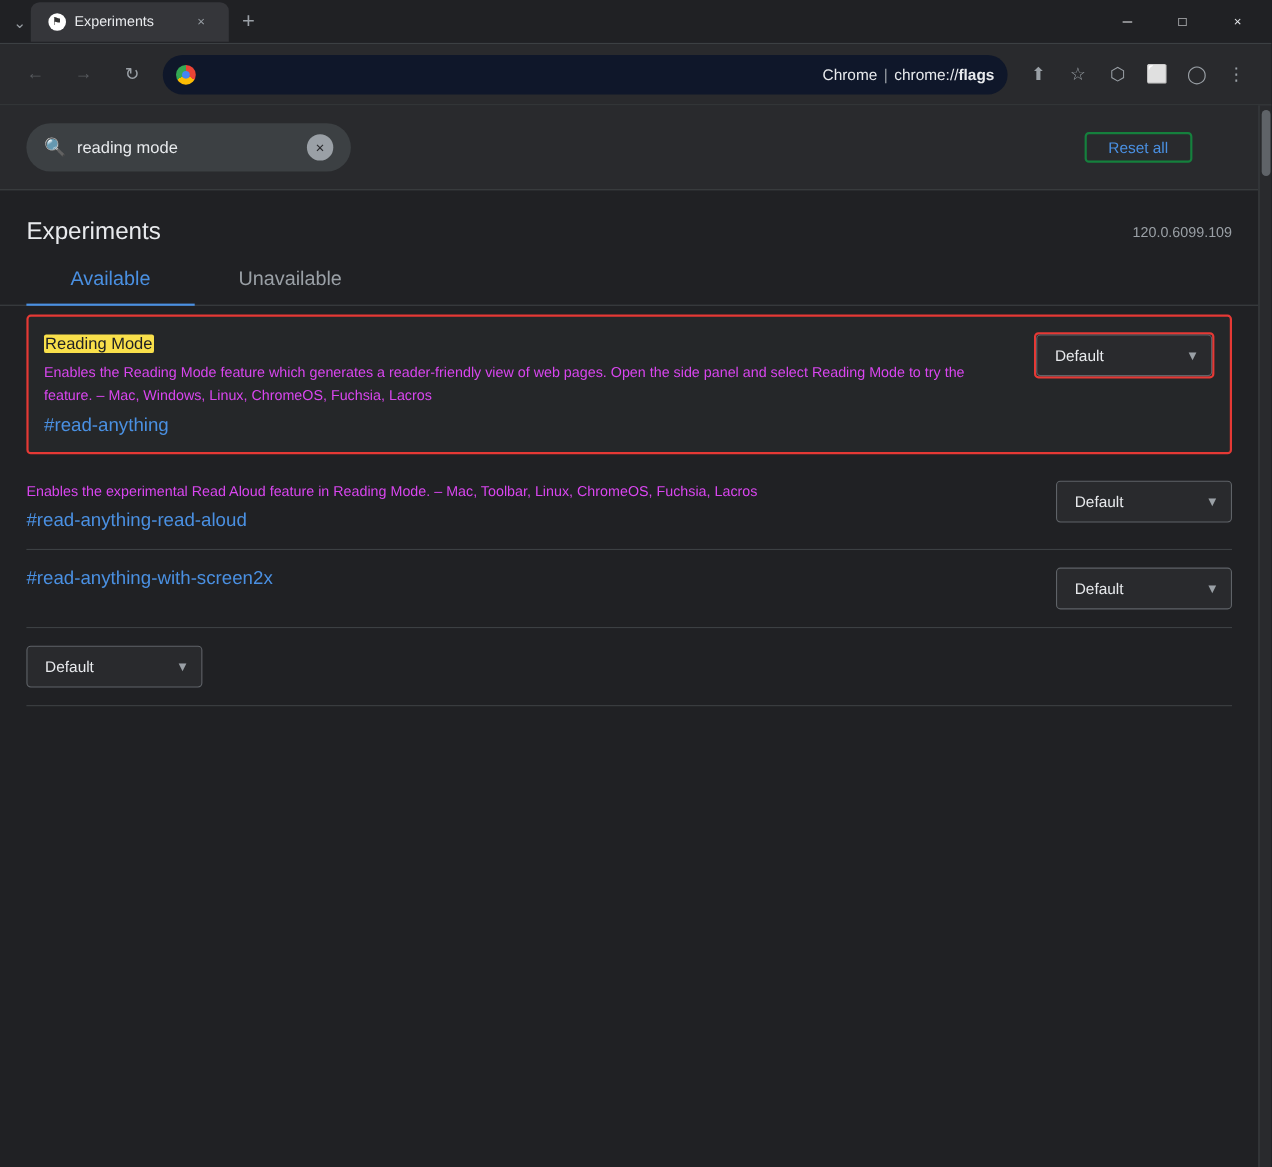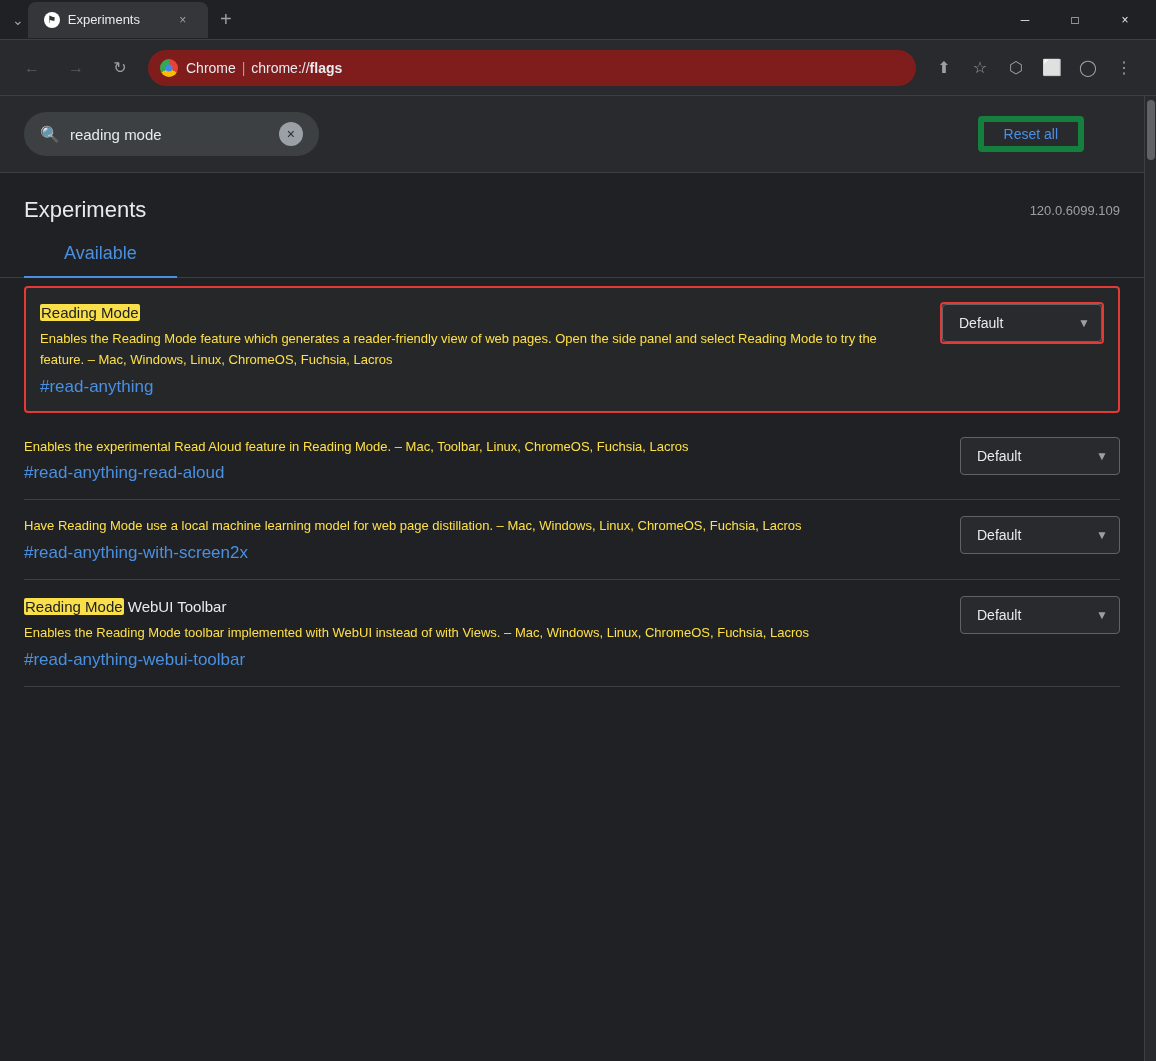--- a/index.html
+++ b/index.html
@@ -115,27 +115,28 @@
       display: flex;
       align-items: center;
       justify-content: center;
       color: #9aa0a6;
       font-size: 16px;
       cursor: pointer;
     }
     .nav-btn.disabled { opacity: 0.4; cursor: default; }
     .omnibox {
       flex: 1;
-      background: #7f1d1d;
+      background: #0f172a;
       border-radius: 24px;
       height: 36px;
       display: flex;
       align-items: center;
       padding: 16px 12px;
       gap: 8px;
+      justify-content: space-between;
     }
     .omnibox-chrome-icon {
       width: 18px;
       height: 18px;
       border-radius: 50%;
       background: conic-gradient(#ea4335 0deg 120deg, #fbbc04 120deg 240deg, #34a853 240deg 360deg);
       position: relative;
       flex-shrink: 0;
     }
     .omnibox-chrome-icon::after {
@@ -234,21 +235,21 @@
       align-items: center;
       justify-content: center;
       color: #292a2d;
       font-size: 14px;
       cursor: pointer;
     }
     .reset-all-btn {
       position: absolute;
       right: 36px;
       background: transparent;
-      border: 6px solid #15803d;
+      border: 2px solid #15803d;
       border-radius: 4px;
       color: #4a90e2;
       padding: 4px 20px;
       font-size: 14px;
       cursor: pointer;
     }
     .search-row {
       display: flex;
       align-items: center;
       gap: 16px;
@@ -321,21 +322,21 @@
       margin-bottom: 6px;
       line-height: 1.4;
     }
     .flag-title .highlight {
       background: #f9e04b;
       color: #202124;
       border-radius: 2px;
       padding: 0 1px;
     }
     .flag-description {
-      color: #fde047;
+      color: #d946ef;
       font-size: 13px;
       line-height: 1.6;
       margin-bottom: 6px;
     }
     .flag-link {
       color: #4a90e2;
       font-size: 17px;
       text-decoration: none;
     }
     .flag-dropdown-wrapper {
@@ -432,20 +433,21 @@
       </div>
     </div>
 
     <div class="experiments-header">
       <span class="experiments-title">Experiments</span>
       <span class="version-text">120.0.6099.109</span>
     </div>
 
     <div class="tabs-section">
       <div class="tab-item active">Available</div>
+      <div class="tab-item">Unavailable</div>
     </div>
 
     <div class="flags-list">
 
       <div class="flag-item highlighted">
         <div class="flag-content">
           <div class="flag-title">
             <span class="highlight">Reading Mode</span>
           </div>
           <div class="flag-description">Enables the Reading Mode feature which generates a reader-friendly view of web pages. Open the side panel and select Reading Mode to try the feature. – Mac, Windows, Linux, ChromeOS, Fuchsia, Lacros</div>
@@ -475,43 +477,35 @@
               <option>Enabled</option>
               <option>Disabled</option>
             </select>
             <span class="dropdown-arrow">▼</span>
           </div>
         </div>
       </div>
 
       <div class="flag-item">
         <div class="flag-content">
-          <div class="flag-description">Have Reading Mode use a local machine learning model for web page distillation. – Mac, Windows, Linux, ChromeOS, Fuchsia, Lacros</div>
           <a class="flag-link" href="#">#read-anything-with-screen2x</a>
         </div>
         <div class="flag-dropdown-wrapper">
           <div class="dropdown-wrapper">
             <select class="flag-dropdown">
               <option>Default</option>
               <option>Enabled</option>
               <option>Disabled</option>
             </select>
             <span class="dropdown-arrow">▼</span>
           </div>
         </div>
       </div>
 
       <div class="flag-item">
-        <div class="flag-content">
-          <div class="flag-title">
-            <span class="highlight">Reading Mode</span><span> WebUI Toolbar</span>
-          </div>
-          <div class="flag-description">Enables the Reading Mode toolbar implemented with WebUI instead of with Views. – Mac, Windows, Linux, ChromeOS, Fuchsia, Lacros</div>
-          <a class="flag-link" href="#">#read-anything-webui-toolbar</a>
-        </div>
         <div class="flag-dropdown-wrapper">
           <div class="dropdown-wrapper">
             <select class="flag-dropdown">
               <option>Default</option>
               <option>Enabled</option>
               <option>Disabled</option>
             </select>
             <span class="dropdown-arrow">▼</span>
           </div>
         </div>

